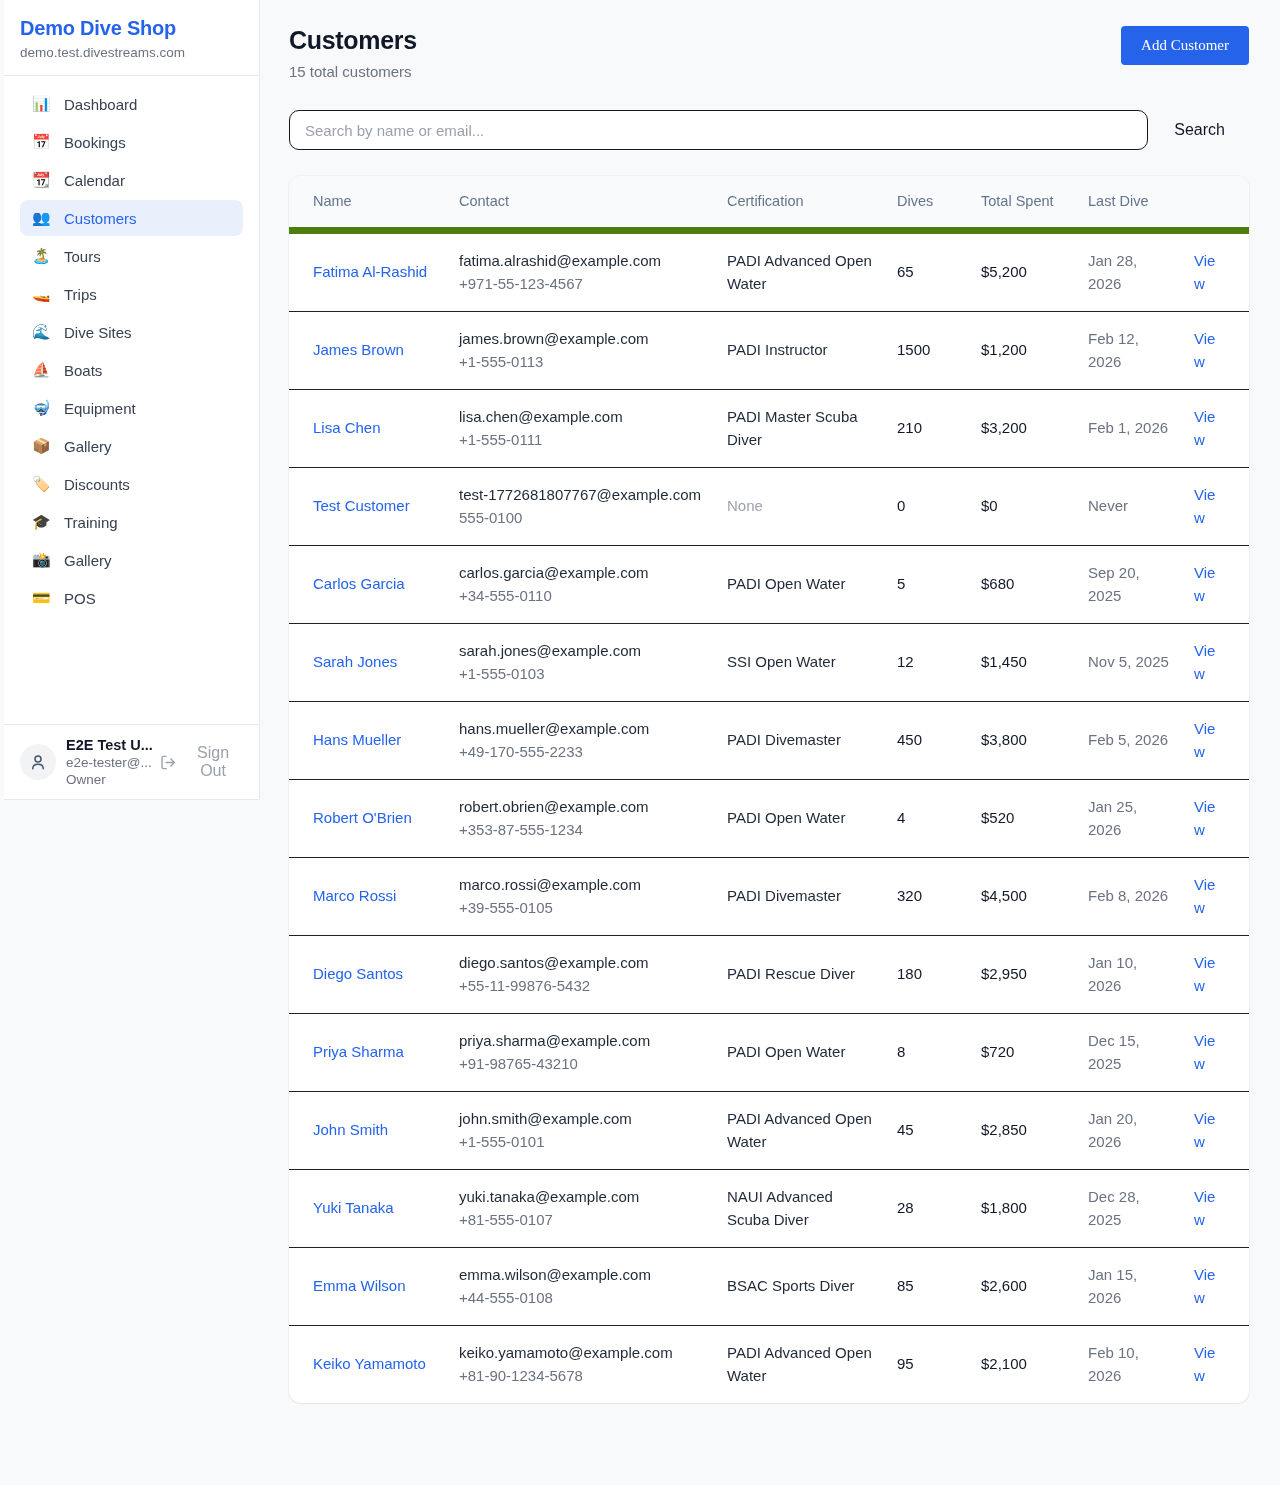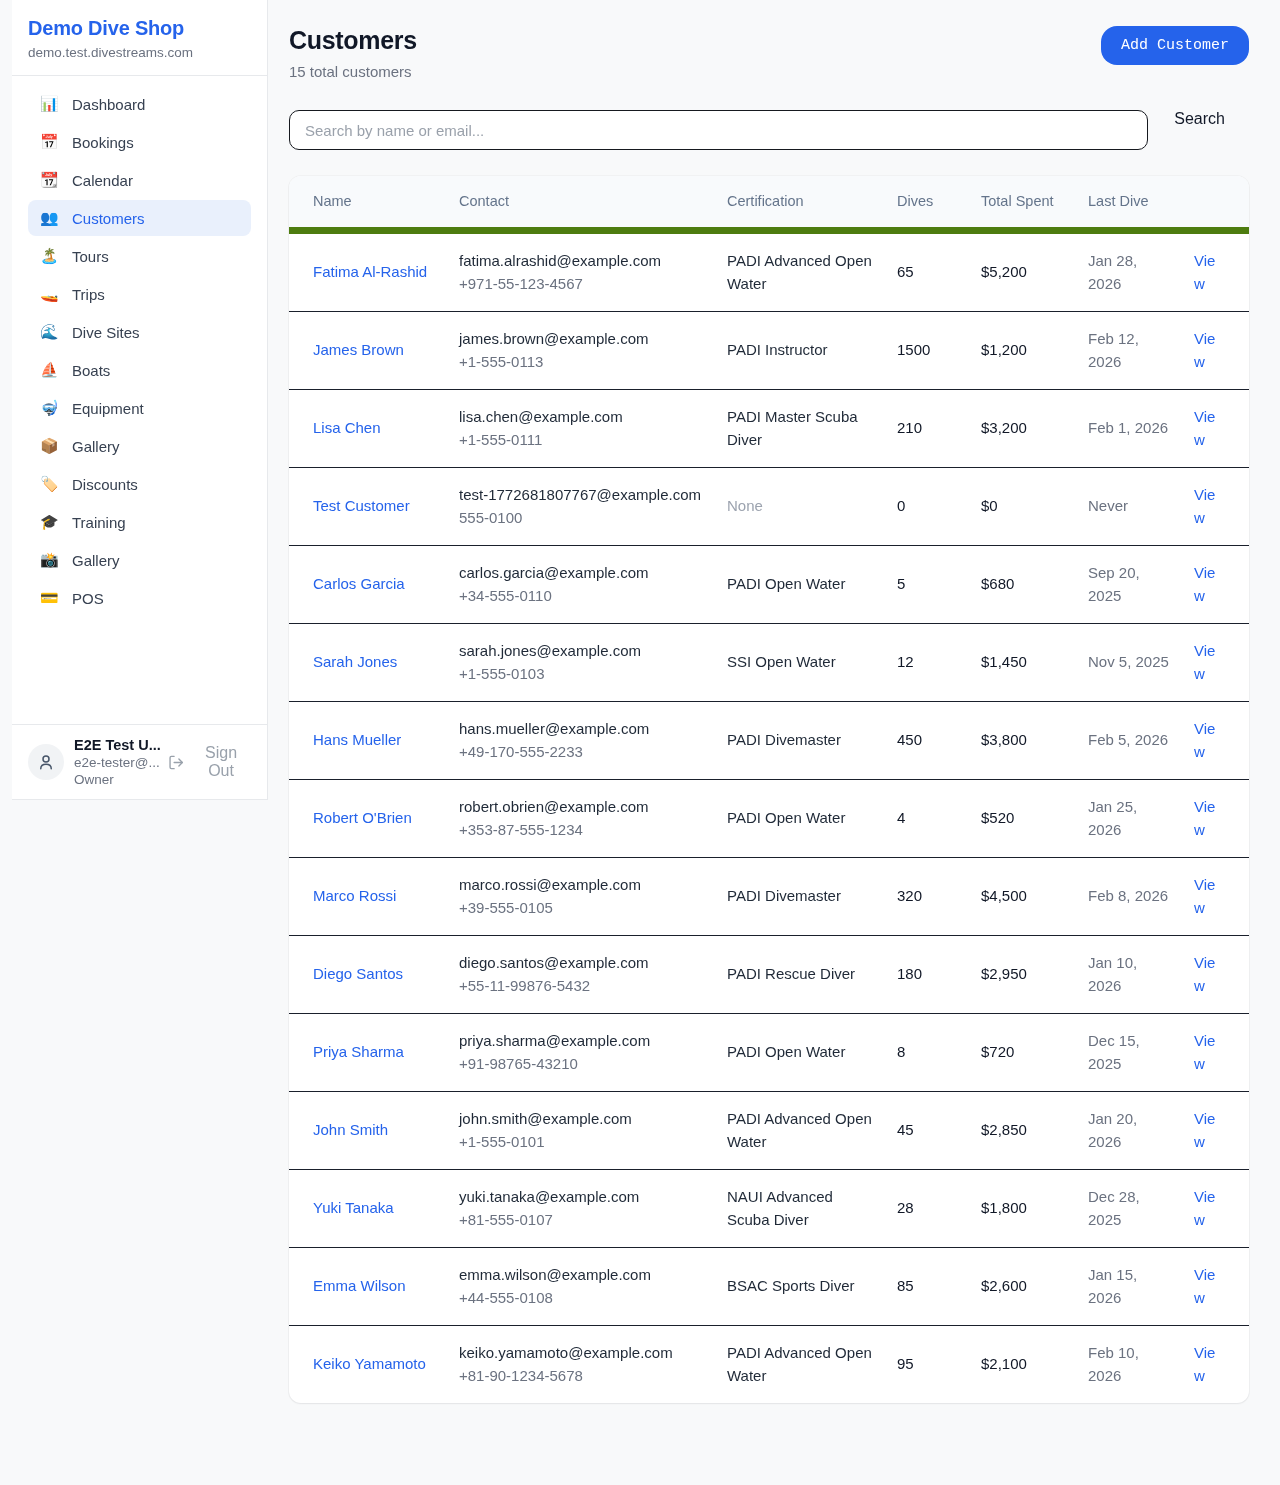--- a/index.html
+++ b/index.html
@@ -8,21 +8,21 @@
     font-family: "Liberation Sans", sans-serif;
     background: #f8f9fa;
     color: #111827;
     min-height: 1485px;
     position: relative;
   }
 
   
   .sidebar {
     position: absolute;
-    left: 12px; top: 0;
+    left: 4px; top: 0;
     width: 256px;
     height: 800px;
     background: #ffffff;
     border-right: 1px solid #e7e9ec;
     border-bottom: 1px solid #e7e9ec;
     display: flex;
     flex-direction: column;
   }
   .shop-header { padding: 17px 16px 15px 16px; border-bottom: 1px solid #e7e9ec; }
   .shop-name { font-size: 20px; font-weight: 700; color: #2563eb; letter-spacing: -0.2px; }
@@ -60,27 +60,27 @@
   }
 
   
   .main { margin-left: 256px; padding: 26px 31px 24px 33px; }
   .page-header { display: flex; align-items: flex-start; justify-content: space-between; }
   .page-title { font-size: 25px; font-weight: 700; color: #111827; letter-spacing: -0.3px; }
   .page-subtitle { font-size: 15px; color: #6b7280; margin-top: 8px; }
   .btn-primary {
     background: #2563eb; color: #ffffff;
     font-size: 15px; font-weight: 500;
-    border: none; border-radius: 16px;
+    border: none; border-radius: 4px;
     padding: 11px 20px;
     cursor: pointer;
-    font-family: Liberation Mono, monospace;
-  }
-
-  .search-row { display: flex; align-items: flex-start; margin-top: 30px; }
+    font-family: Liberation Serif, serif;
+  }
+
+  .search-row { display: flex; align-items: center; margin-top: 30px; }
   .search-input {
     flex: 1 1 auto;
     height: 40px;
     border: 1.5px solid #16191f;
     border-radius: 10px;
     padding: 0 15px;
     font-size: 15px;
     color: #111827;
     font-family: inherit;
     background: #fff;

